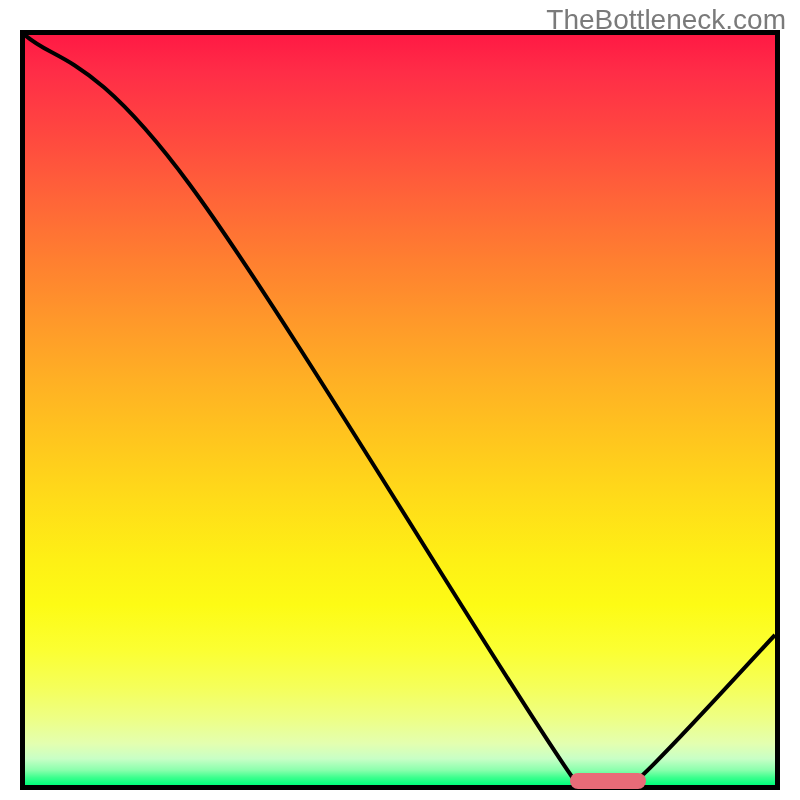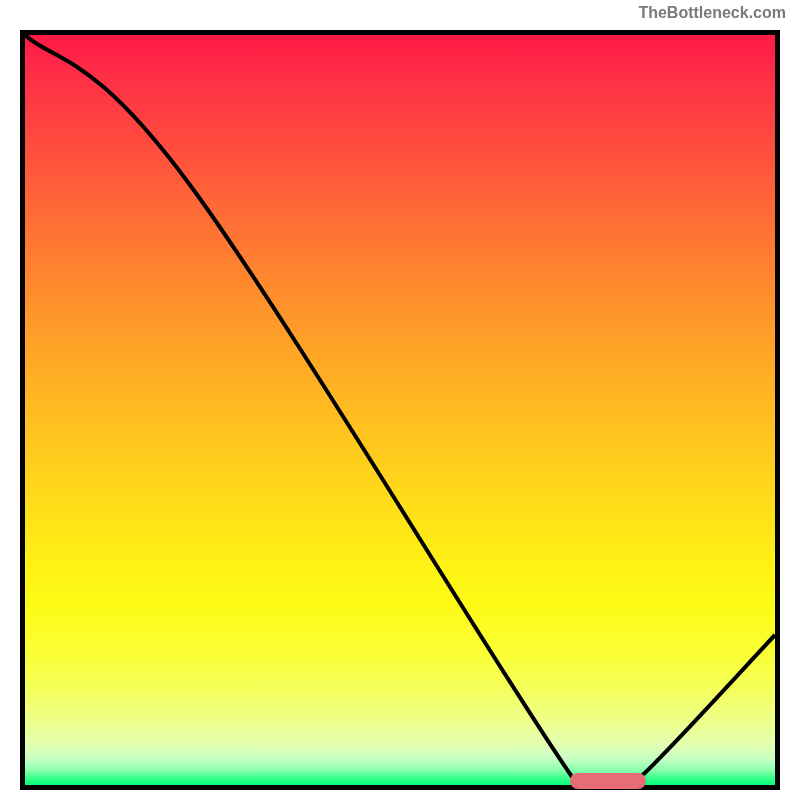--- a/index.html
+++ b/index.html
@@ -8,22 +8,22 @@
     height: 800px;
     background: #ffffff;
     font-family: Arial, sans-serif;
     position: relative;
   }
   .watermark {
     position: absolute;
     top: 4px;
     right: 14px;
     color: #7a7a7a;
-    font-size: 16px;
-    font-weight: 700;
+    font-size: 28px;
+    font-weight: 400;
     z-index: 10;
   }
   .chart-container {
     position: absolute;
     left: 20px;
     top: 30px;
     width: 760px;
     height: 760px;
     border: 5px solid #000000;
   }

